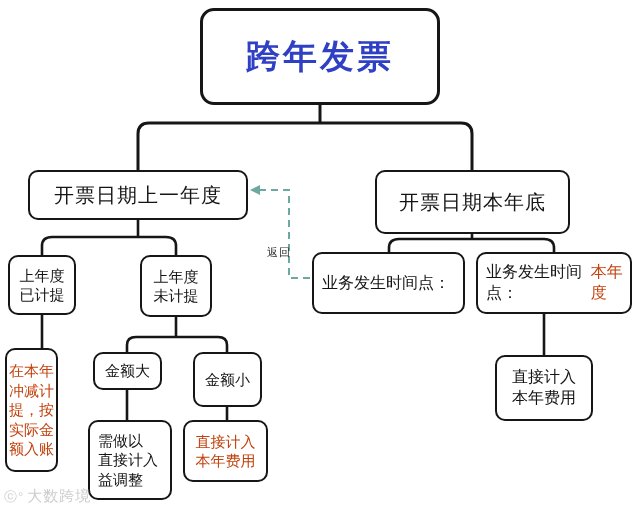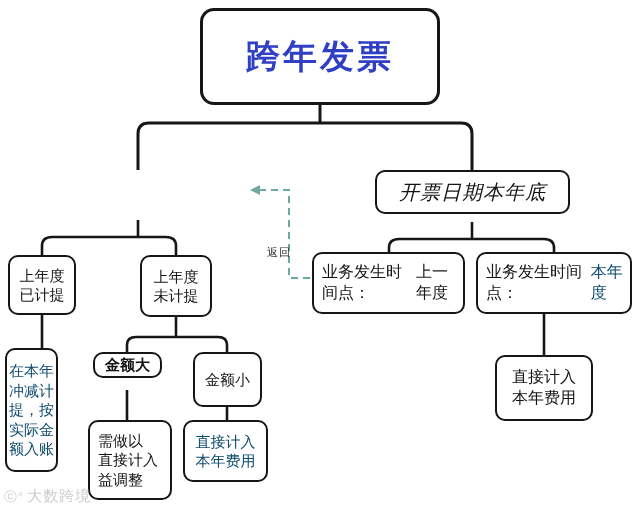--- a/index.html
+++ b/index.html
@@ -11,21 +11,21 @@
     background:#ffffff;border:2.5px solid #161616;border-radius:10px;
     display:flex;align-items:center;justify-content:center;
     color:#141414;white-space:pre-line;line-height:1.3;text-align:center;
   }
   .title-box{border-radius:14px;border-width:3px;}
   .title-text{font-size:34px;font-weight:bold;color:#3040c4;letter-spacing:3px;}
   .lvl2{font-size:20px;letter-spacing:1px;}
   .small{font-size:15px;text-align:center;}
   .mid{font-size:16px;}
   .left-align{justify-content:flex-start;text-align:left;padding-left:8px;}
-  .navy{color:#0c4a6e;}
+  .navy{color:#c2410c;}
   .stack{display:flex;flex-direction:row;align-items:flex-start;}
   .return-label{
     position:absolute;z-index:2;font-size:11px;color:#2b2b2b;letter-spacing:1px;margin-top:25px;
   }
   .watermark{
     position:absolute;z-index:3;left:4px;top:487px;display:flex;align-items:center;gap:3px;
     color:#cccccc;font-size:15px;letter-spacing:1px;user-select:none;
   }
   .wm-icon{font-size:13px;color:#d2d2d2;}
 </style>
@@ -56,58 +56,60 @@
     <g>
       <path d="M310 278 H289 V190 H259" stroke="#6ba9a1" stroke-width="2" fill="none" stroke-dasharray="7 5"></path>
       <polygon points="250,190 260,185 260,195" fill="#6ba9a1"></polygon>
     </g>
   </svg>
 
   <div class="box title-box" style="left:200px;top:8px;width:240px;height:97px;">
     <span class="title-text">跨年发票</span>
   </div>
 
+  <div class="box lvl2" style="left:28px;top:170px;width:220px;height:50px;">
+    <span>开票日期上一年度</span>
+  </div>
 
-  <div class="box lvl2" style="left:375px;top:170px;width:195px;height:44px;font-style:italic;">
+  <div class="box lvl2" style="left:375px;top:170px;width:195px;height:64px;">
     <span>开票日期本年底</span>
   </div>
 
   <div class="box small" style="left:8px;top:255px;width:68px;height:60px;">
     <span>上年度
 已计提</span>
   </div>
 
   <div class="box small" style="left:140px;top:255px;width:72px;height:62px;">
     <span>上年度
 未计提</span>
   </div>
 
   <div class="box mid left-align" style="left:312px;top:252px;width:153px;height:62px;">
     <span class="stack">
       <span>业务发生时间点：</span>
-      <span>上一年度</span>
     </span>
   </div>
 
   <div class="box mid left-align" style="left:476px;top:252px;width:156px;height:62px;">
     <span class="stack">
       <span>业务发生时间点：</span>
       <span class="navy">本年度</span>
     </span>
   </div>
 
   <div class="box small navy" style="left:5px;top:348px;width:53px;height:124px;">
     <span>在本年
 冲减计
 提，按
 实际金
 额入账</span>
   </div>
 
-  <div class="box small" style="left:93px;top:352px;width:69px;height:26px;font-weight:bold;">
+  <div class="box small" style="left:93px;top:352px;width:69px;height:38px;">
     <span>金额大</span>
   </div>
 
   <div class="box small" style="left:193px;top:352px;width:69px;height:55px;">
     <span>金额小</span>
   </div>
 
   <div class="box mid" style="left:495px;top:355px;width:98px;height:66px;">
     <span>直接计入
 本年费用</span>

